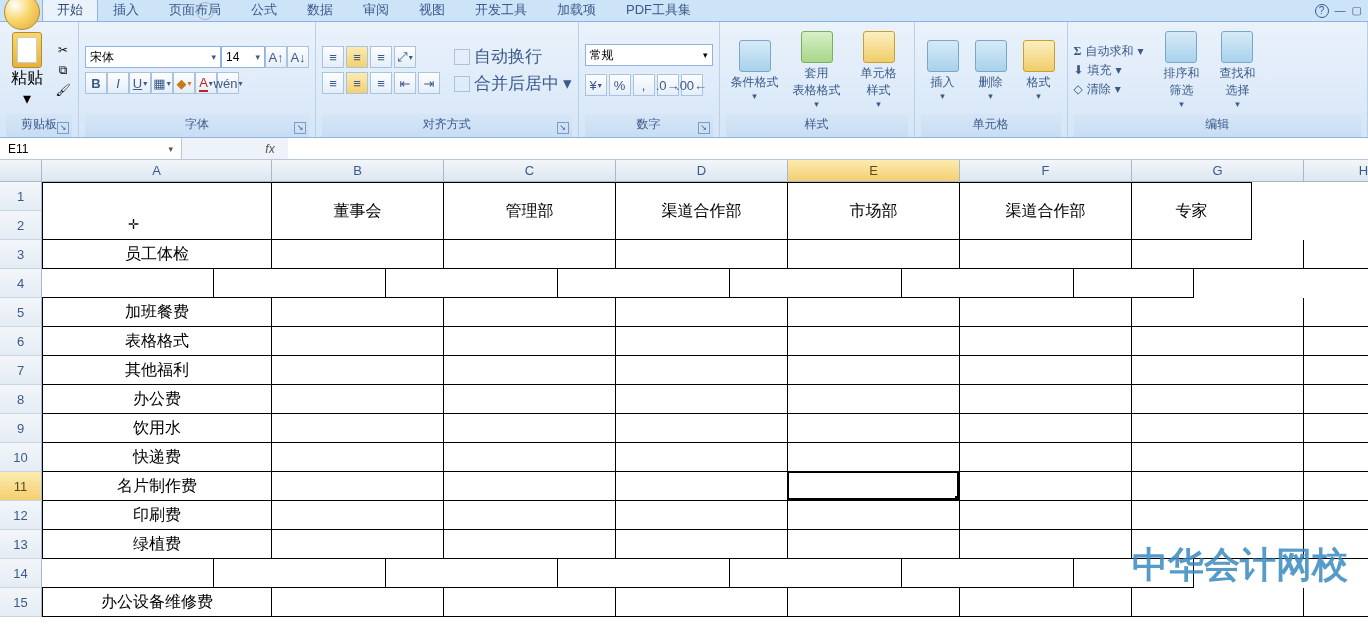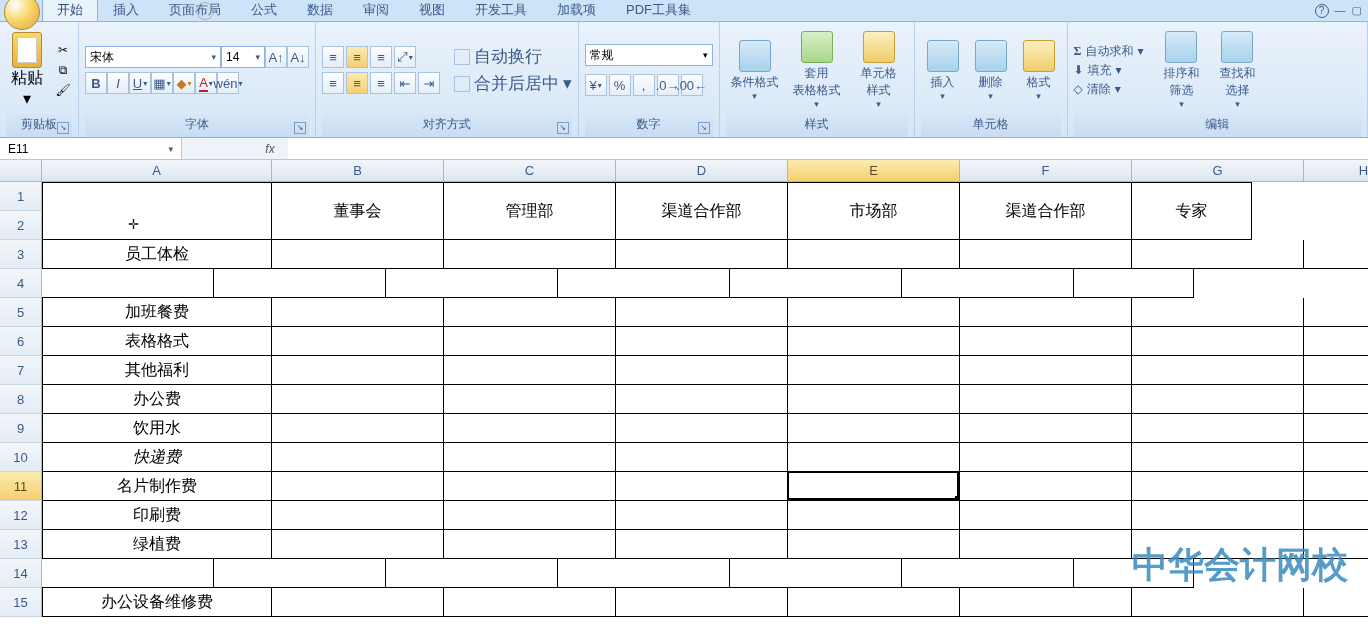--- a/index.html
+++ b/index.html
@@ -427,21 +427,21 @@
         <div class="cell bordered bordered-left" style="width: 230px;">饮用水</div>
         <div class="cell bordered" style="width: 172px;"></div>
         <div class="cell bordered" style="width: 172px;"></div>
         <div class="cell bordered" style="width: 172px;"></div>
         <div class="cell bordered" style="width: 172px;"></div>
         <div class="cell bordered" style="width: 172px;"></div>
         <div class="cell bordered" style="width: 172px;"></div>
         <div class="cell bordered" style="width: 120px;"></div>
       </div>
       <div class="cell-row">
-        <div class="cell bordered bordered-left" style="width: 230px; font-style: italic;">快递费</div>
+        <div class="cell bordered bordered-left" style="width: 230px;">快递费</div>
         <div class="cell bordered" style="width: 172px;"></div>
         <div class="cell bordered" style="width: 172px;"></div>
         <div class="cell bordered" style="width: 172px;"></div>
         <div class="cell bordered" style="width: 172px;"></div>
         <div class="cell bordered" style="width: 172px;"></div>
         <div class="cell bordered" style="width: 172px;"></div>
         <div class="cell bordered" style="width: 120px;"></div>
       </div>
       <div class="cell-row">
         <div class="cell bordered bordered-left" style="width: 230px;">名片制作费</div>

